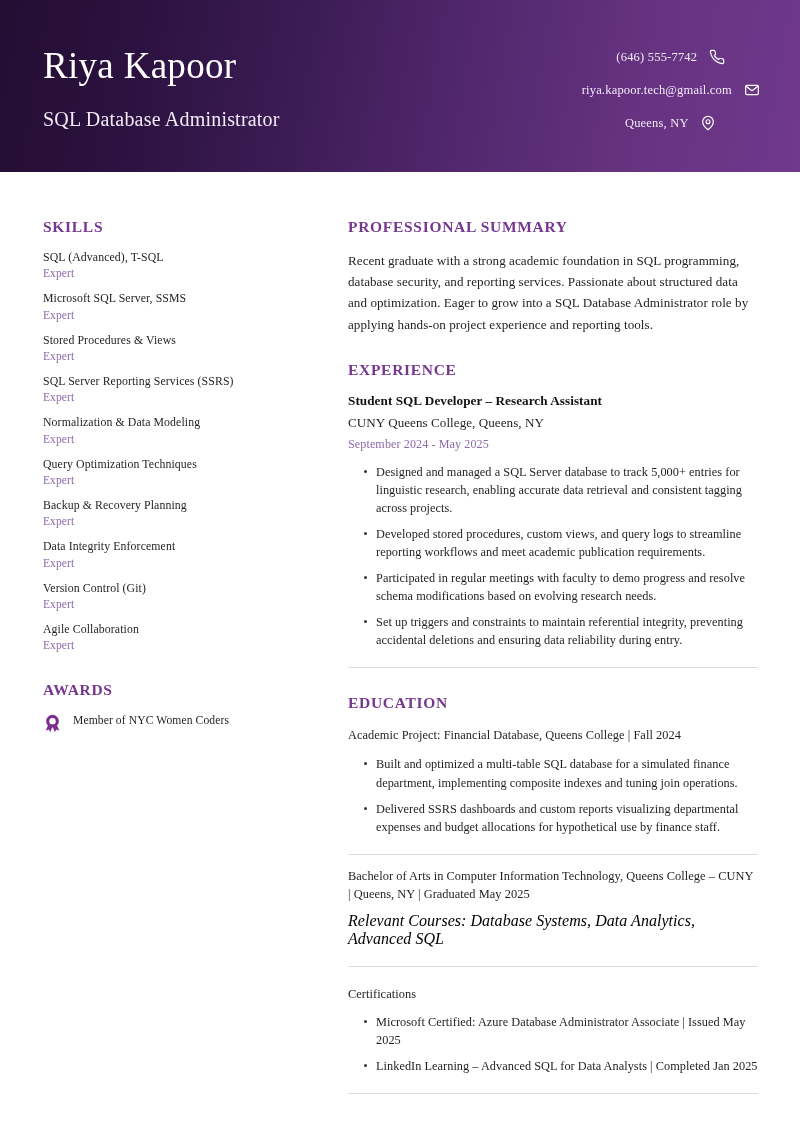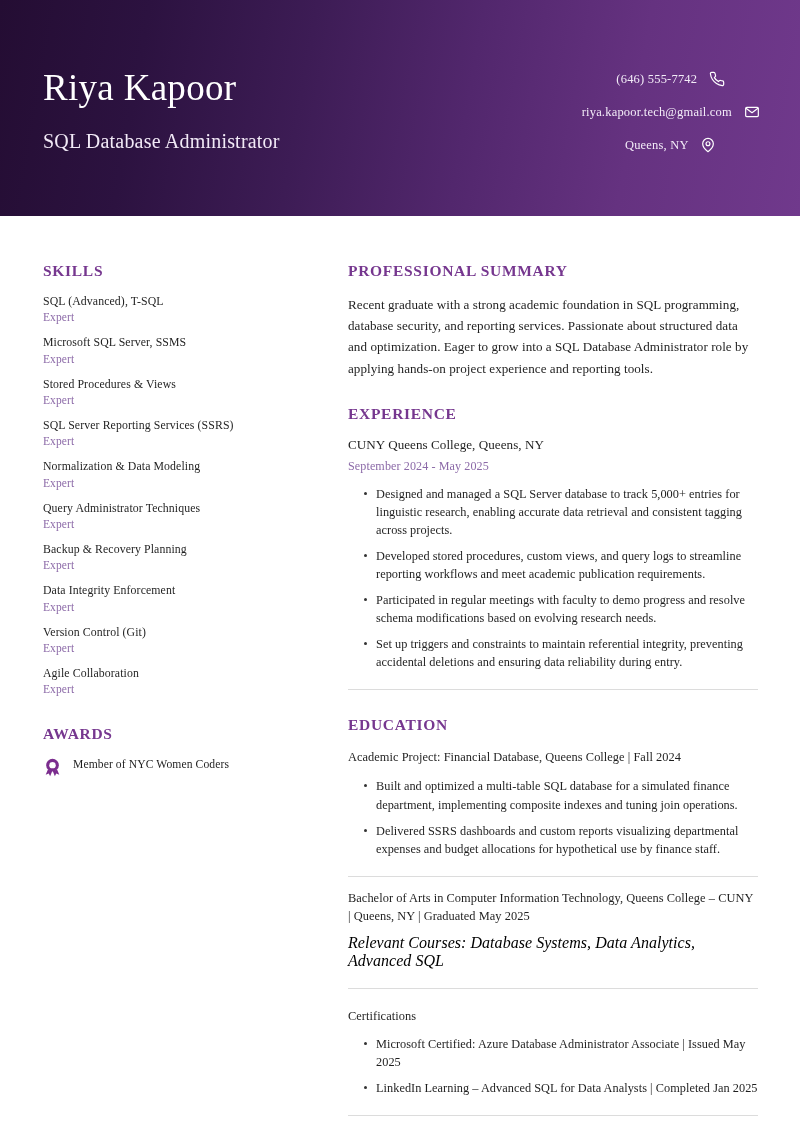--- a/index.html
+++ b/index.html
@@ -13,21 +13,21 @@
   body {
     font-family: "Liberation Serif", "DejaVu Serif", serif;
     color: #1c1c1c;
     position: relative;
     overflow: hidden;
   }
 
   
   .header {
     width: 800px;
-    height: 216px;
+    height: 172px;
     background: linear-gradient(100deg, #240d33 0%, #2c1240 18%, #3d1c55 38%, #52276d 58%, #653280 78%, #70398c 100%);
     position: relative;
     display: flex;
     align-items: center;
     justify-content: space-between;
     padding: 0 40px 0 43px;
   }
 
   .identity { padding-top: 4px; }
 
@@ -293,21 +293,21 @@
       </div>
       <div class="skill-item">
         <div class="skill-name">SQL Server Reporting Services (SSRS)</div>
         <div class="skill-level">Expert</div>
       </div>
       <div class="skill-item">
         <div class="skill-name">Normalization &amp; Data Modeling</div>
         <div class="skill-level">Expert</div>
       </div>
       <div class="skill-item">
-        <div class="skill-name">Query Administrator Techniques</div>
+        <div class="skill-name">Query Optimization Techniques</div>
         <div class="skill-level">Expert</div>
       </div>
       <div class="skill-item">
         <div class="skill-name">Backup &amp; Recovery Planning</div>
         <div class="skill-level">Expert</div>
       </div>
       <div class="skill-item">
         <div class="skill-name">Data Integrity Enforcement</div>
         <div class="skill-level">Expert</div>
       </div>
@@ -344,20 +344,21 @@
 
     <div class="rblock">
       <div class="section-heading">PROFESSIONAL SUMMARY</div>
       <div class="summary-text">Recent graduate with a strong academic foundation in SQL programming, database security, and reporting services. Passionate about structured data and optimization. Eager to grow into a SQL Database Administrator role by applying hands-on project experience and reporting tools.</div>
     </div>
 
     <div class="rblock">
       <div class="section-heading">EXPERIENCE</div>
 
       <div>
+        <div class="job-role">Student SQL Developer – Research Assistant</div>
         <div class="job-org">CUNY Queens College, Queens, NY</div>
         <div class="job-dates">September 2024 - May 2025</div>
 
         <ul class="bullets">
           <li>Designed and managed a SQL Server database to track 5,000+ entries for linguistic research, enabling accurate data retrieval and consistent tagging across projects.</li>
           <li>Developed stored procedures, custom views, and query logs to streamline reporting workflows and meet academic publication requirements.</li>
           <li>Participated in regular meetings with faculty to demo progress and resolve schema modifications based on evolving research needs.</li>
           <li>Set up triggers and constraints to maintain referential integrity, preventing accidental deletions and ensuring data reliability during entry.</li>
         </ul>
       </div>

